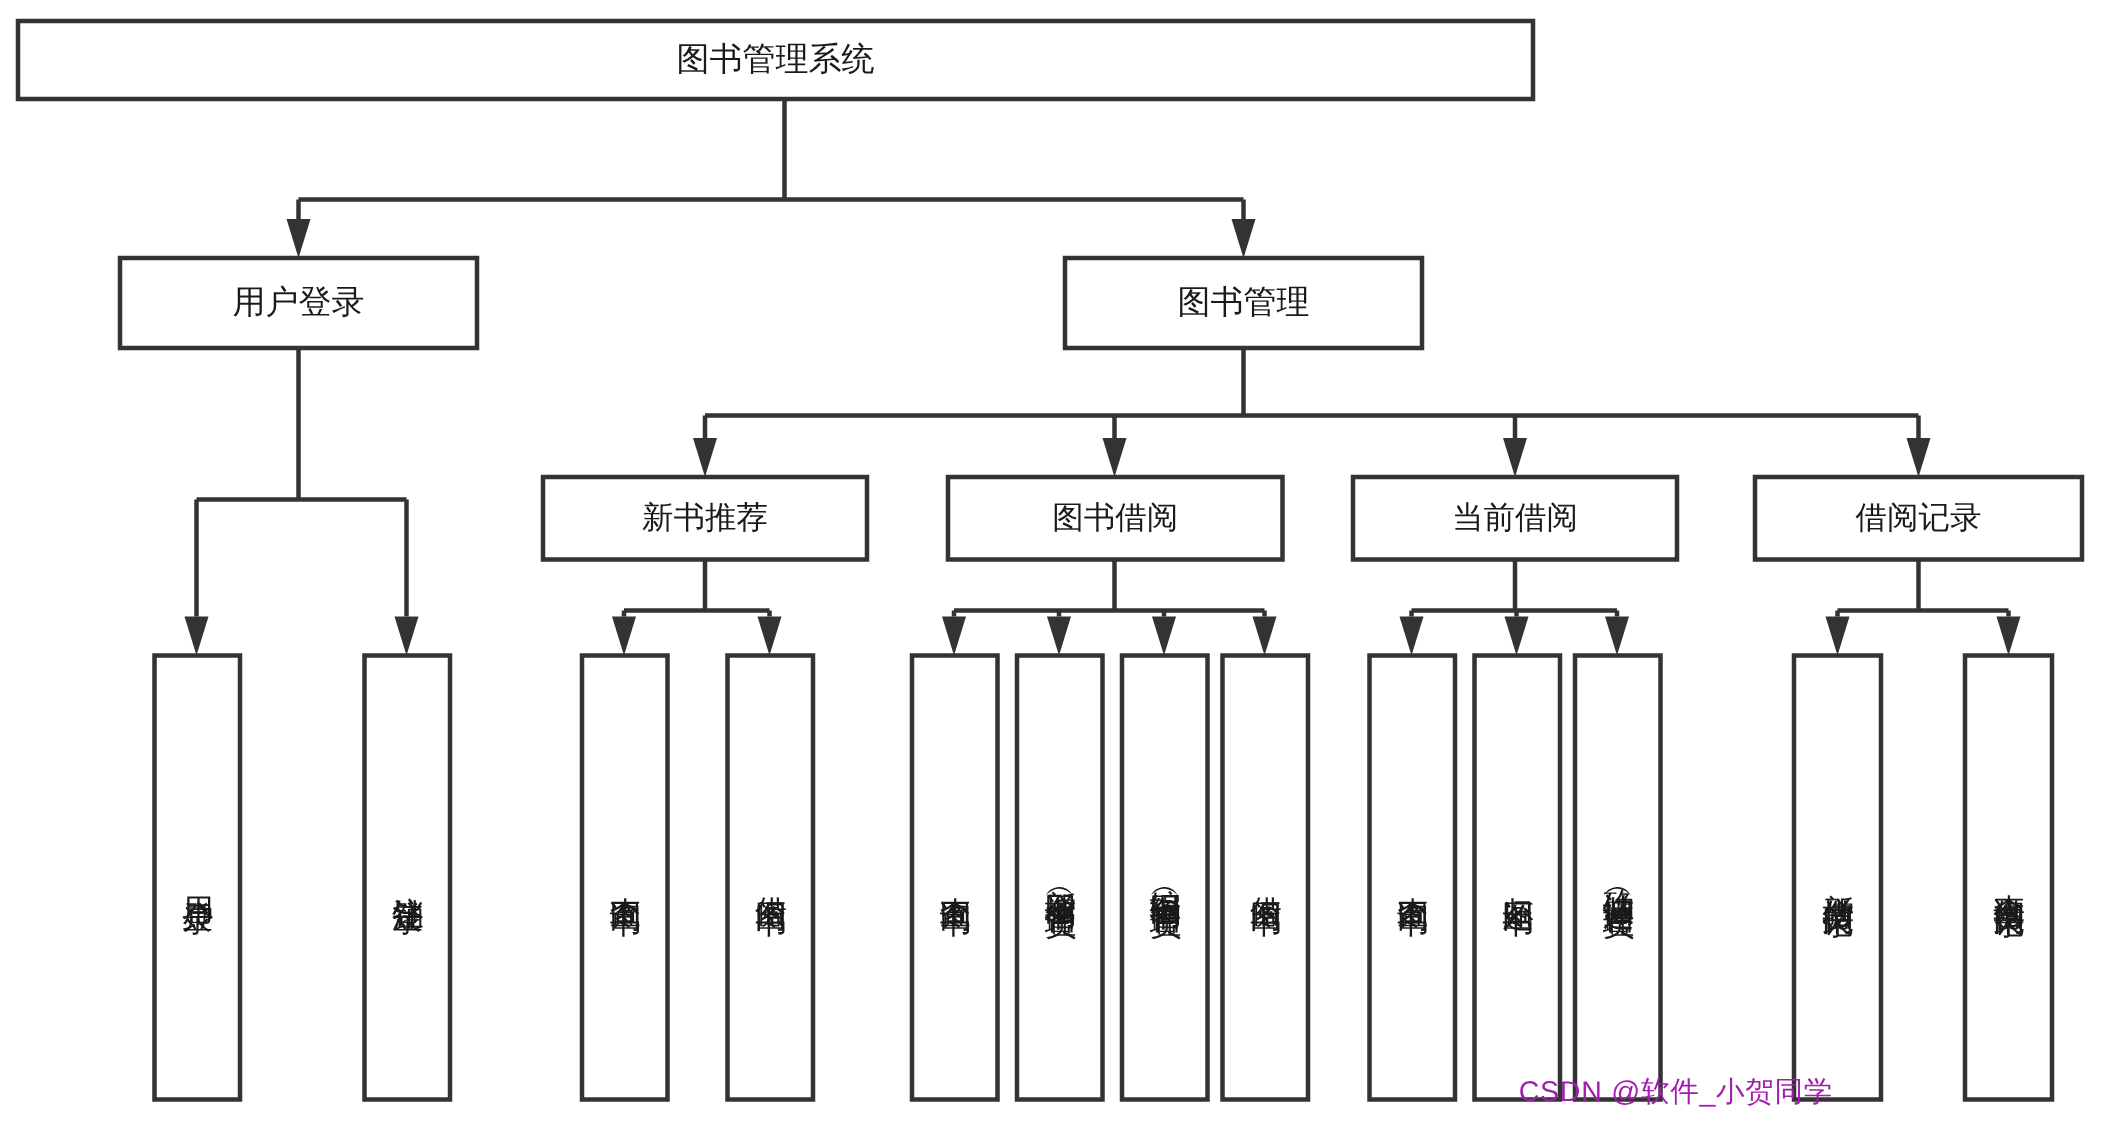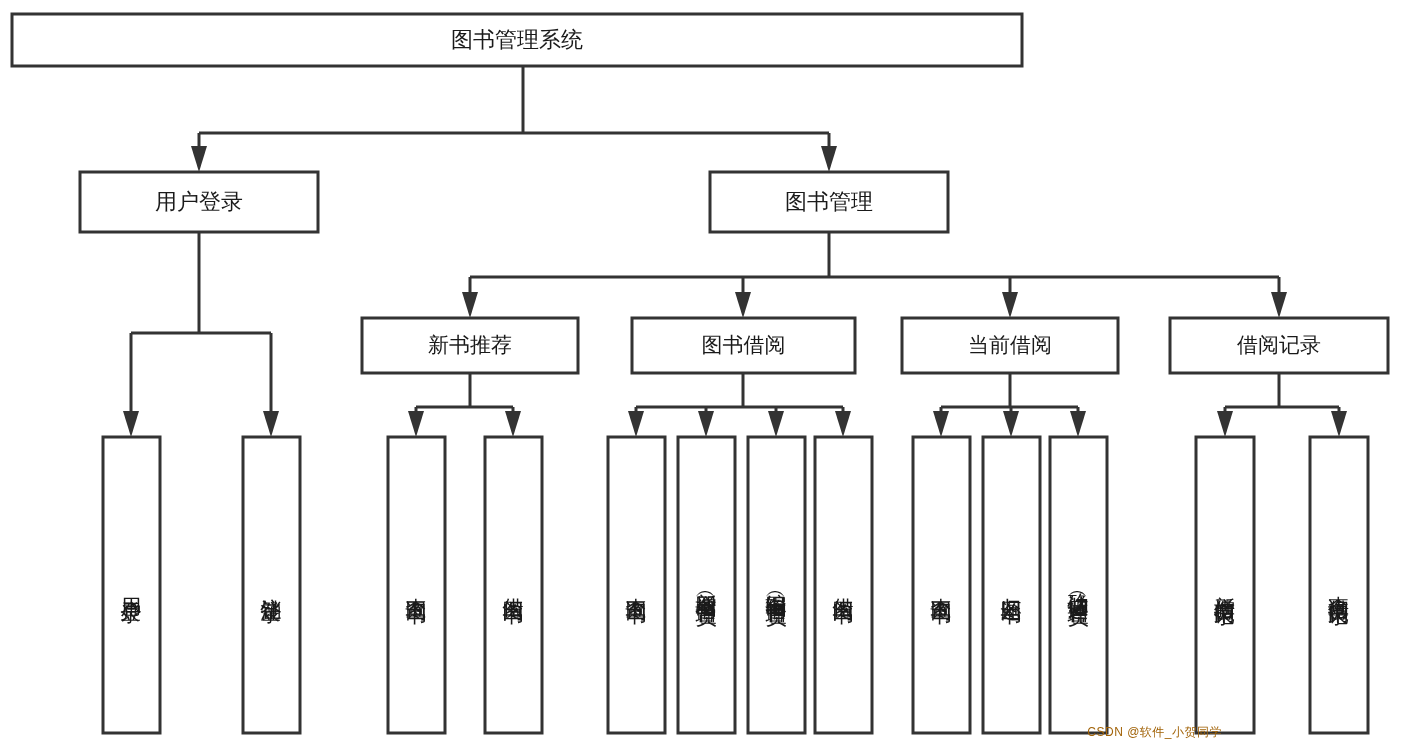--- a/index.html
+++ b/index.html
@@ -64,22 +64,22 @@
     display: flex;
     align-items: center;
     justify-content: center;
     pointer-events: none;
   }
   .watermark {
     position: absolute;
     right: 8px;
     bottom: 6px;
     font-family: "Liberation Sans", "DejaVu Sans", sans-serif;
-    font-size: 12px;
-    color: #a16207;
+    font-size: 19px;
+    color: #a21caf;
     letter-spacing: 0.5px;
     white-space: nowrap;
   }
 </style>
 </head>
 <body>
 
 <div id="diagram-root">
   <svg class="diagram" viewBox="0 0 1405 747">
     <g id="connector-layer">

